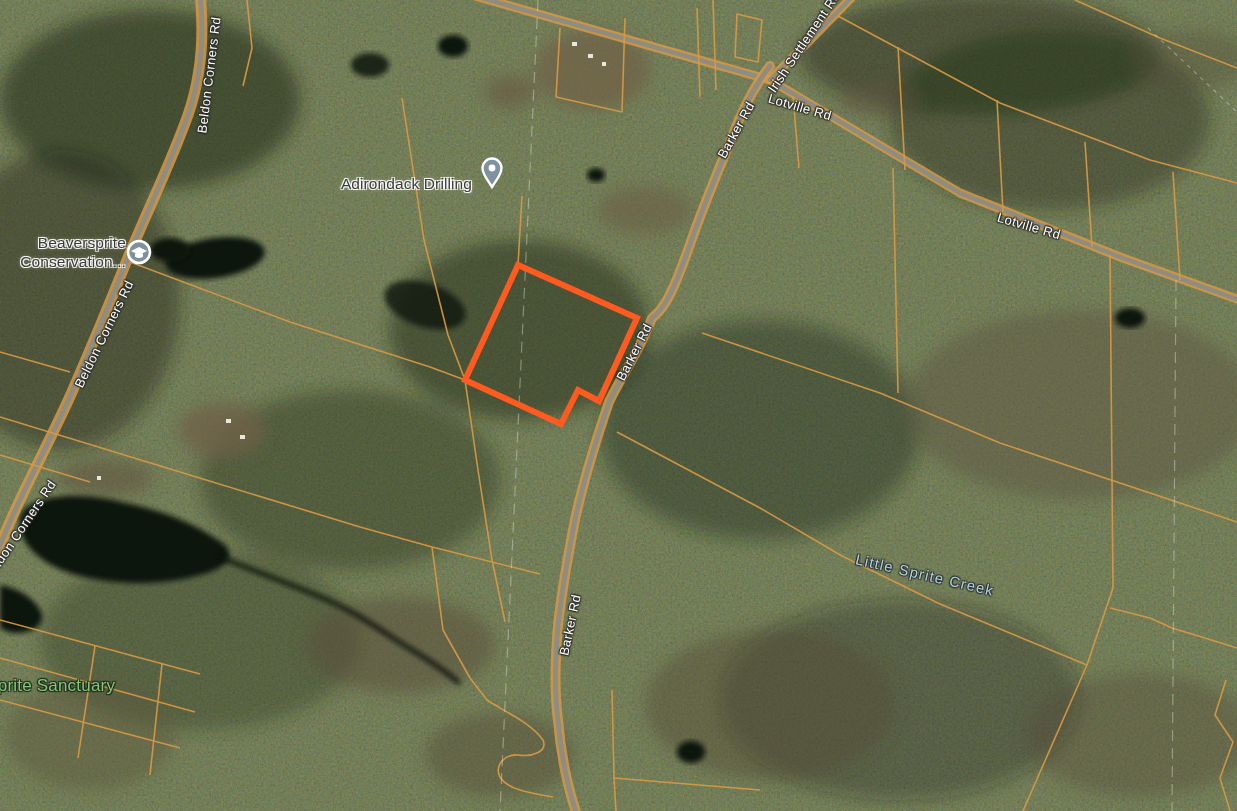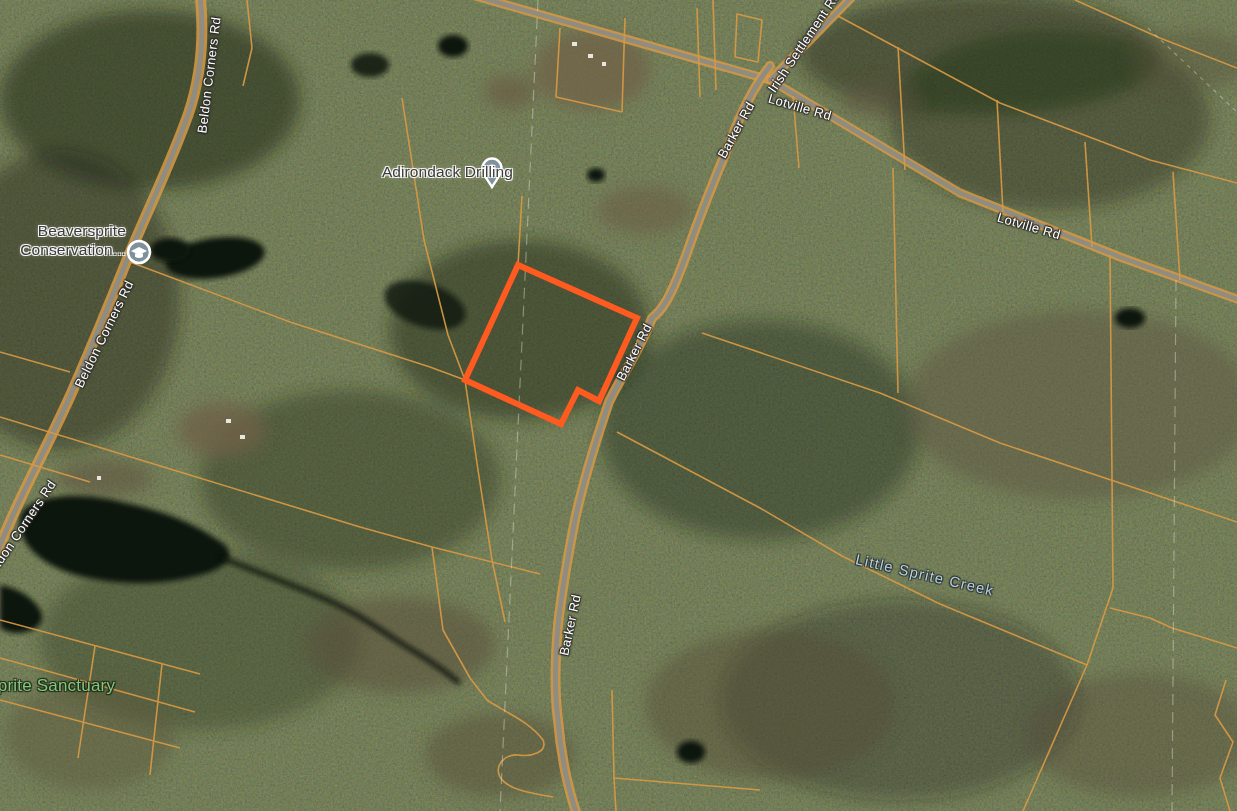--- a/index.html
+++ b/index.html
@@ -182,23 +182,23 @@
       <circle cx="492" cy="168" r="3.4" fill="#ffffff"></circle>
     </g>
 
     <g>
       <circle cx="139" cy="252" r="11" fill="#7e929e" stroke="#ffffff" stroke-width="2.6"></circle>
       <polygon points="139,247 147,251 139,255 131,251" fill="#ffffff"></polygon>
       <path d="M135,253.5 v3.2 c2.4,1.8 5.6,1.8 8,0 v-3.2" fill="#ffffff"></path>
     </g>
   </svg>
 
-  <div class="lbl poi-label" style="left:472px;top:172px;transform:translate(-100%,-50%);margin-left:41px;">Adirondack Drilling</div>
-
-  <div class="lbl poi-label two-line" style="left:126px;top:240px;transform:translate(-100%,-50%);">
+  <div class="lbl poi-label" style="left:472px;top:184px;transform:translate(-100%,-50%);">Adirondack Drilling</div>
+
+  <div class="lbl poi-label two-line" style="left:126px;top:252px;transform:translate(-100%,-50%);">
     <div>Beaversprite</div>
     <div>Conservation...</div>
   </div>
 
   <div class="lbl road-label" style="left:209px;top:75px;transform:translate(-50%,-50%) rotate(-83deg);">Beldon Corners Rd</div>
   <div class="lbl road-label" style="left:104px;top:334px;transform:translate(-50%,-50%) rotate(-64deg);">Beldon Corners Rd</div>
   <div class="lbl road-label" style="left:20px;top:530px;transform:translate(-50%,-50%) rotate(-56deg);">Beldon Corners Rd</div>
 
   <div class="lbl road-label" style="left:736px;top:130px;transform:translate(-50%,-50%) rotate(-61deg);">Barker Rd</div>
   <div class="lbl road-label" style="left:634px;top:352px;transform:translate(-50%,-50%) rotate(-63deg);">Barker Rd</div>

